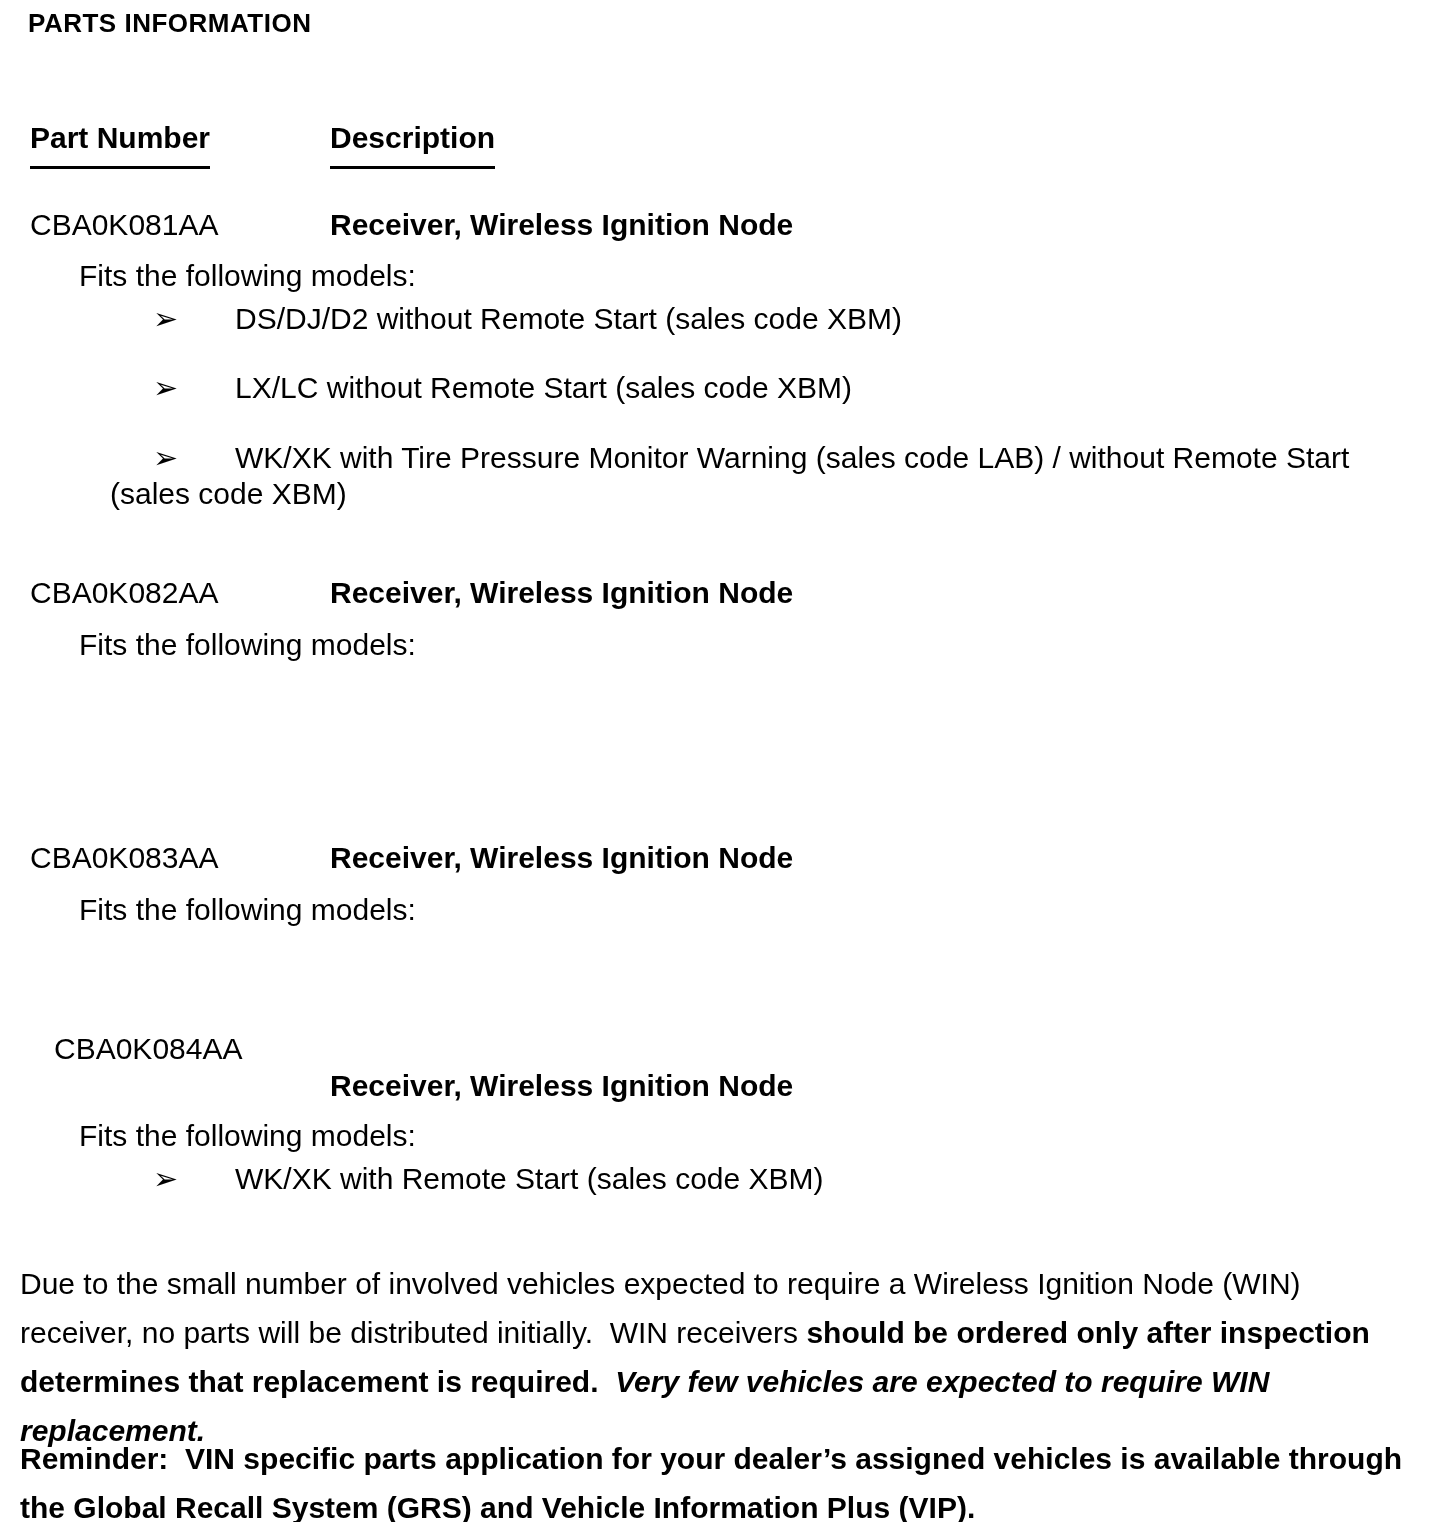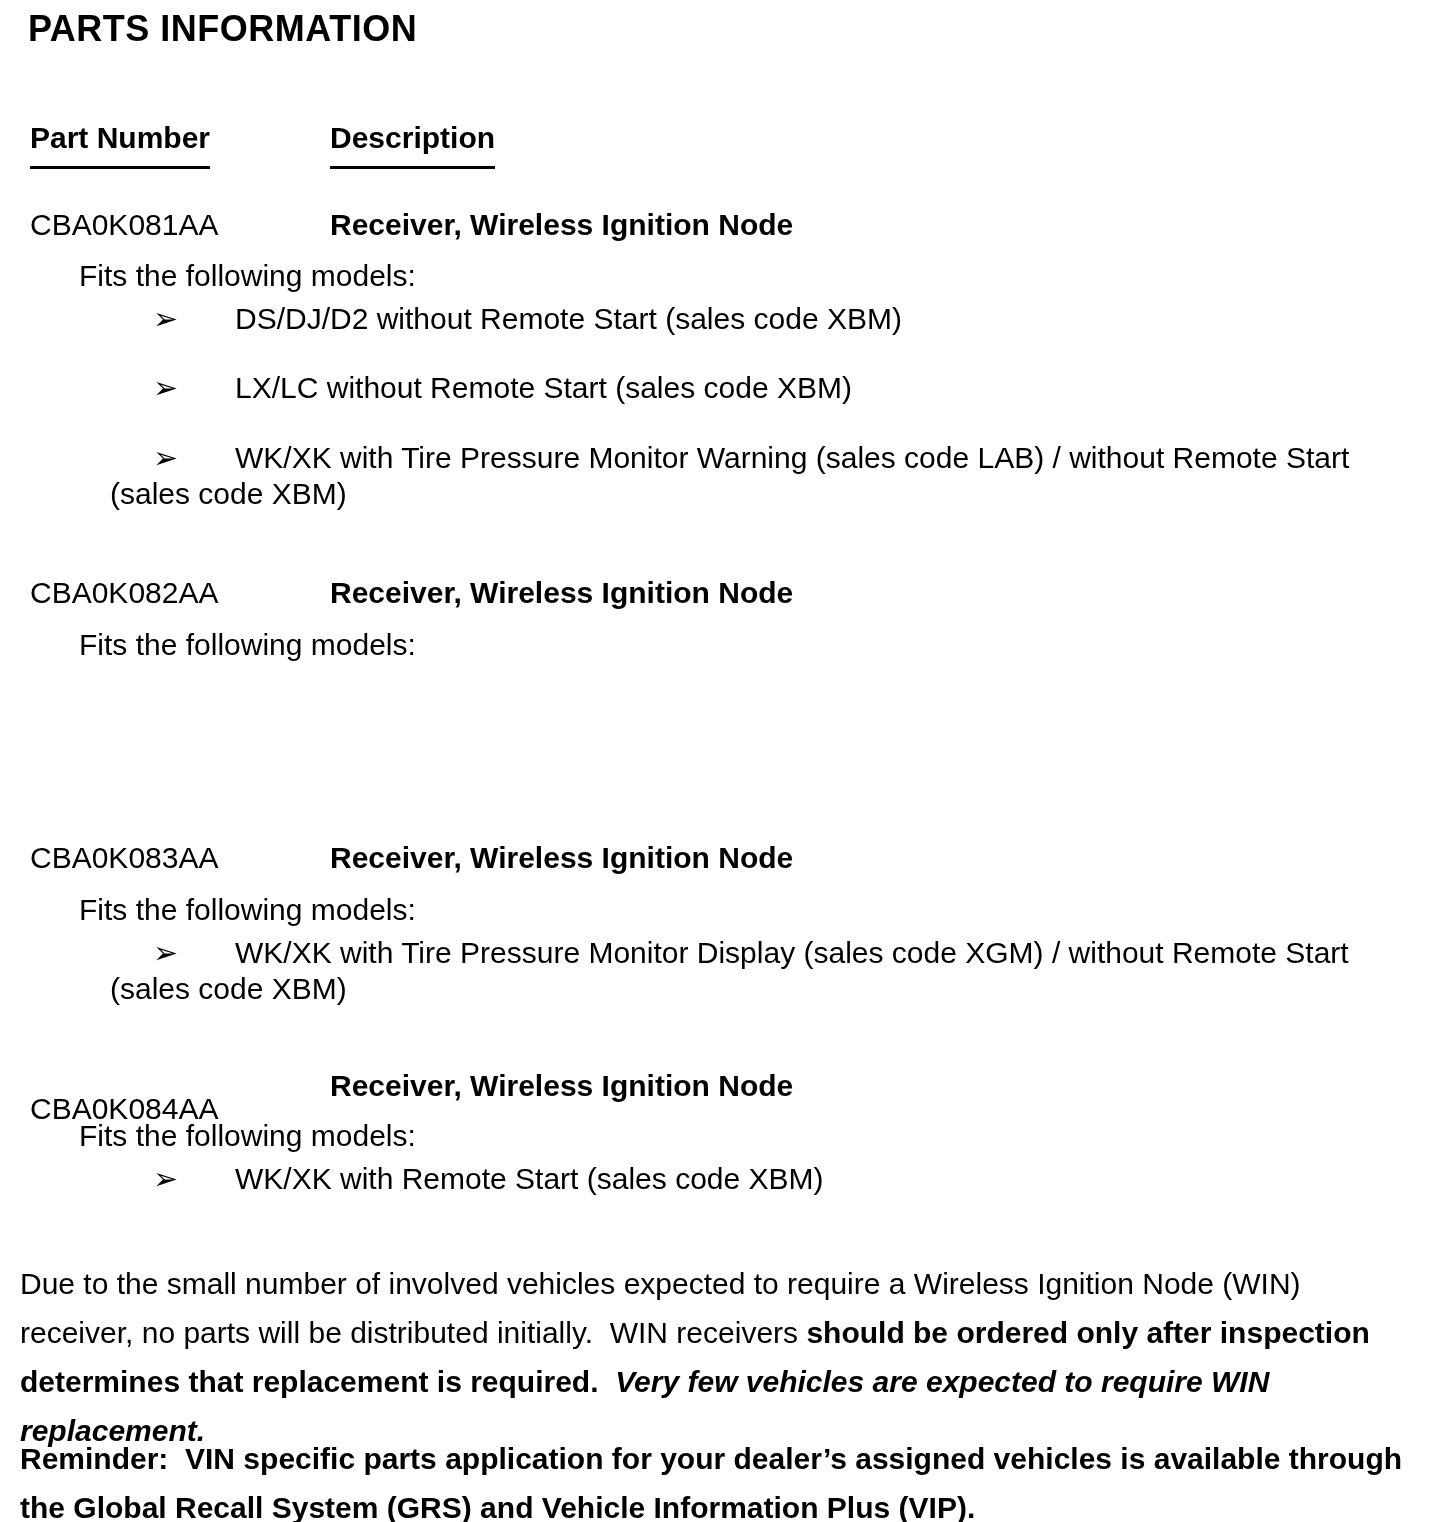--- a/index.html
+++ b/index.html
@@ -9,21 +9,21 @@
     background:#ffffff;
     color:#000000;
     font-family:"Liberation Sans","DejaVu Sans",sans-serif;
     font-size:30px;
     overflow:hidden;
   }
   .abs{position:absolute;}
   .b{font-weight:bold;}
   .title{
     left:28px;top:8px;
-    font-size:36px;font-weight:bold;
+    font-size:26px;font-weight:bold;
     letter-spacing:0.5px;
     white-space:nowrap;
   }
   .colhead{
     font-weight:bold;
     border-bottom:3px solid #000;
     padding-bottom:11px;
     white-space:nowrap;
   }
   .col1{left:30px;}
@@ -66,23 +66,22 @@
   <div class="abs bullet" style="top:363px;"><span class="arrow">➢</span><span>LX/LC without Remote Start (sales code XBM)</span></div>
   <div class="abs bullet" style="top:433px;"><span class="arrow">➢</span><span>WK/XK with Tire Pressure Monitor Warning (sales code LAB) / without Remote Start (sales code XBM)</span></div>
 
   <div class="abs part-num" style="top:576px;">CBA0K082AA</div>
   <div class="abs part-desc" style="top:576px;">Receiver, Wireless Ignition Node</div>
   <div class="abs fits" style="top:628px;">Fits the following models:</div>
 
   <div class="abs part-num" style="top:841px;">CBA0K083AA</div>
   <div class="abs part-desc" style="top:841px;">Receiver, Wireless Ignition Node</div>
   <div class="abs fits" style="top:893px;">Fits the following models:</div>
-  <div class="abs bullet" style="top:928px;"><span class="arrow">➢</span><span>WK/XK with Tire Pressure Monitor Display (sales code XGM) / without Remote Start (sales code XBM)</span></div>
 
-  <div class="abs part-num" style="top:1092px;">CBA0K084AA</div>
+  <div class="abs part-num" style="top:1032px;margin-left:24px;">CBA0K084AA</div>
   <div class="abs part-desc" style="top:1069px;">Receiver, Wireless Ignition Node</div>
   <div class="abs fits" style="top:1119px;">Fits the following models:</div>
   <div class="abs bullet" style="top:1154px;"><span class="arrow">➢</span><span>WK/XK with Remote Start (sales code XBM)</span></div>
 
   <div class="abs para" style="top:1259px;"><span>Due to the small number of involved vehicles expected to require a Wireless Ignition Node (WIN) receiver, no parts will be distributed initially.  WIN receivers </span><span class="b">should be ordered only after inspection determines that replacement is required.  </span><span class="bi">Very few vehicles are expected to require WIN replacement.</span></div>
 
   <div class="abs para b" style="top:1434px;">Reminder:  VIN specific parts application for your dealer’s assigned vehicles is available through the Global Recall System (GRS) and Vehicle Information Plus (VIP).</div>
 
 </div>
 

